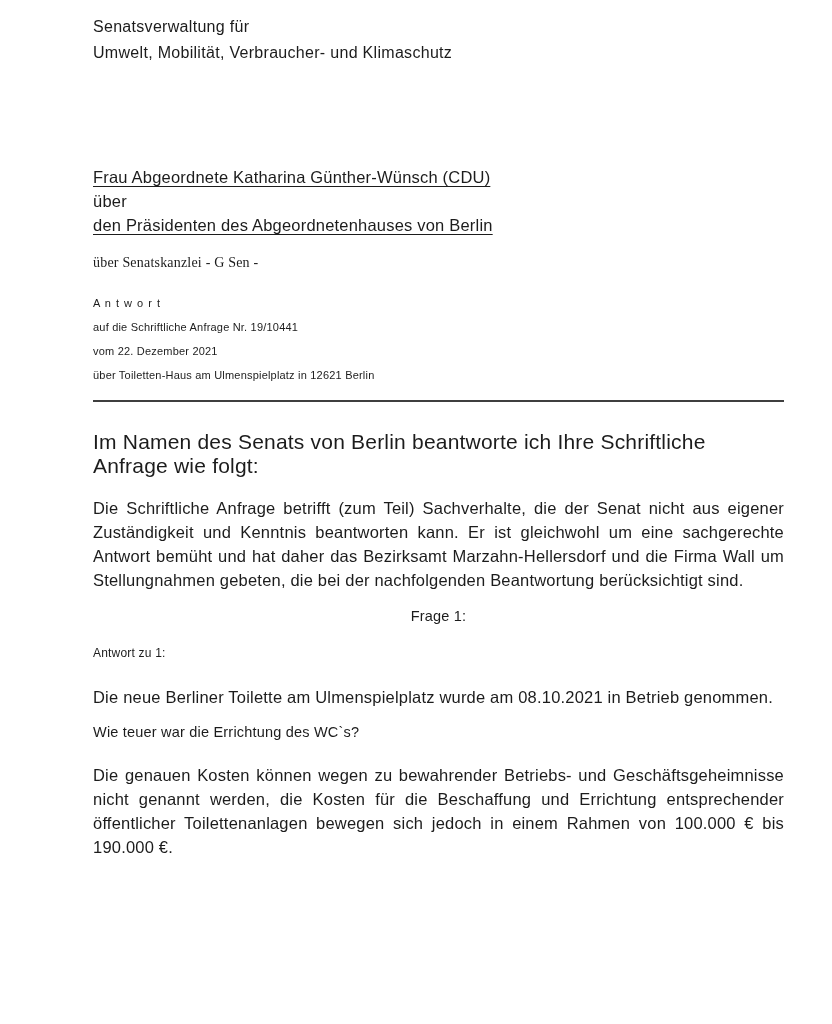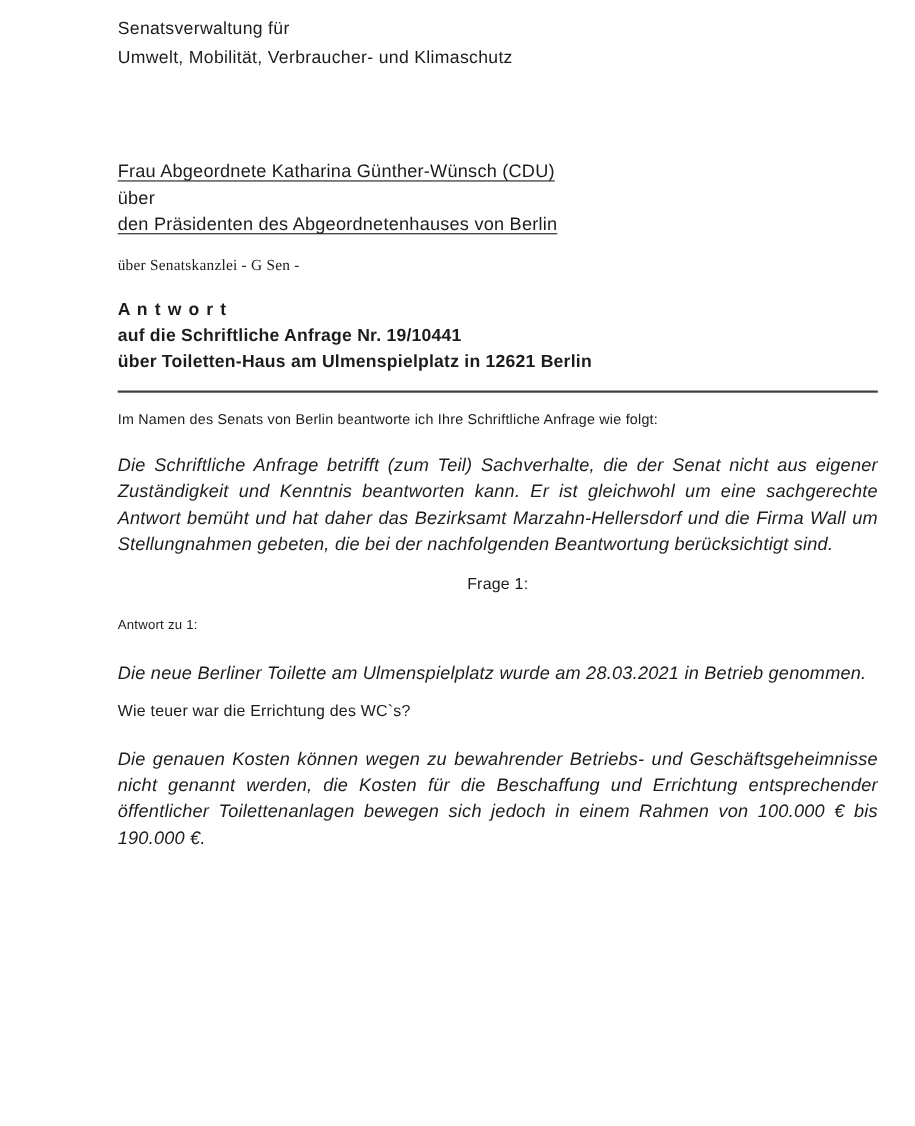--- a/index.html
+++ b/index.html
@@ -12,83 +12,82 @@
     width: 832px;
     height: 1024px;
     background: #ffffff;
     overflow: hidden;
     font-family: "Liberation Sans", sans-serif;
     color: #1c1c1c;
     box-sizing: border-box;
   }
   .content {
     position: absolute;
-    left: 107px;
+    left: 93px;
     width: 691px;
     top: 0;
   }
   
   .sender {
     margin-top: 14px;
     font-size: 16px;
     line-height: 26px;
     letter-spacing: 0.3px;
   }
   
   .recipient {
-    margin-top: 78px;
+    margin-top: 99px;
     font-size: 16.5px;
     line-height: 24px;
     letter-spacing: 0.2px;
   }
   .underlined {
     text-decoration: underline;
     text-underline-offset: 3px;
   }
   .channel {
     margin-top: 14px;
     font-size: 14px;
     line-height: 24px;
     letter-spacing: 0.2px;
     font-family: Liberation Serif, serif;
   }
   
   .subject {
     margin-top: 16px;
-    font-weight: bold;
-    font-size: 16px;
+    font-weight: normal;
+    font-size: 11px;
     line-height: 24px;
     letter-spacing: 0.2px;
   }
   .subject .answer-title {
     letter-spacing: 1px;
   }
   
   .rule {
     margin-top: 13px;
     border: none;
     border-top: 2px solid #3f3f3f;
     width: 100%;
   }
   
   .intro {
-    margin-top: 12px;
-    font-size: 13px;
+    margin-top: 28px;
+    font-size: 21px;
     line-height: 24px;
     letter-spacing: 0.2px;
   }
   .preliminary {
     margin-top: 18px;
     font-size: 16.5px;
     line-height: 24px;
     letter-spacing: 0.2px;
   }
   .para-justify {
     text-align: justify;
-    font-style: italic;
   }
   .question-label {
     margin-top: 13px;
     font-size: 14.5px;
     line-height: 22px;
     letter-spacing: 0.2px;
     text-align: center;
   }
   .question-text {
     margin-top: 12px;
@@ -127,35 +126,36 @@
       <div class="underlined">Frau Abgeordnete Katharina Günther-Wünsch (CDU)</div>
       <div>über</div>
       <div class="underlined">den Präsidenten des Abgeordnetenhauses von Berlin</div>
     </div>
 
     <div class="channel">über Senatskanzlei - G Sen -</div>
 
     <div class="subject">
       <div class="answer-title">A n t w o r t</div>
       <div>auf die Schriftliche Anfrage Nr. 19/10441</div>
+      <div>vom 22. Dezember 2021</div>
       <div>über Toiletten-Haus am Ulmenspielplatz in 12621 Berlin</div>
     </div>
 
     <hr class="rule">
 
     <div class="intro">Im Namen des Senats von Berlin beantworte ich Ihre Schriftliche Anfrage wie folgt:</div>
 
     <div class="preliminary">
       <div class="para-justify">Die Schriftliche Anfrage betrifft (zum Teil) Sachverhalte, die der Senat nicht aus eigener Zuständigkeit und Kenntnis beantworten kann. Er ist gleichwohl um eine sachgerechte Antwort bemüht und hat daher das Bezirksamt Marzahn-Hellersdorf und die Firma Wall um Stellungnahmen gebeten, die bei der nachfolgenden Beantwortung berücksichtigt sind.</div>
     </div>
 
     <div>
       <div class="question-label">Frage 1:</div>
       <div class="answer-label">Antwort zu 1:</div>
-      <div class="answer-text para-justify">Die neue Berliner Toilette am Ulmenspielplatz wurde am 28.03.2021 in Betrieb genommen.</div>
+      <div class="answer-text para-justify">Die neue Berliner Toilette am Ulmenspielplatz wurde am 08.10.2021 in Betrieb genommen.</div>
     </div>
 
     <div class="qa2-spacing">
       <div class="question-text">Wie teuer war die Errichtung des WC`s?</div>
       <div class="answer-text para-justify">Die genauen Kosten können wegen zu bewahrender Betriebs- und Geschäftsgeheimnisse nicht genannt werden, die Kosten für die Beschaffung und Errichtung entsprechender öffentlicher Toilettenanlagen bewegen sich jedoch in einem Rahmen von 100.000 € bis 190.000 €.</div>
     </div>
 
   </div>
 </div>
 

